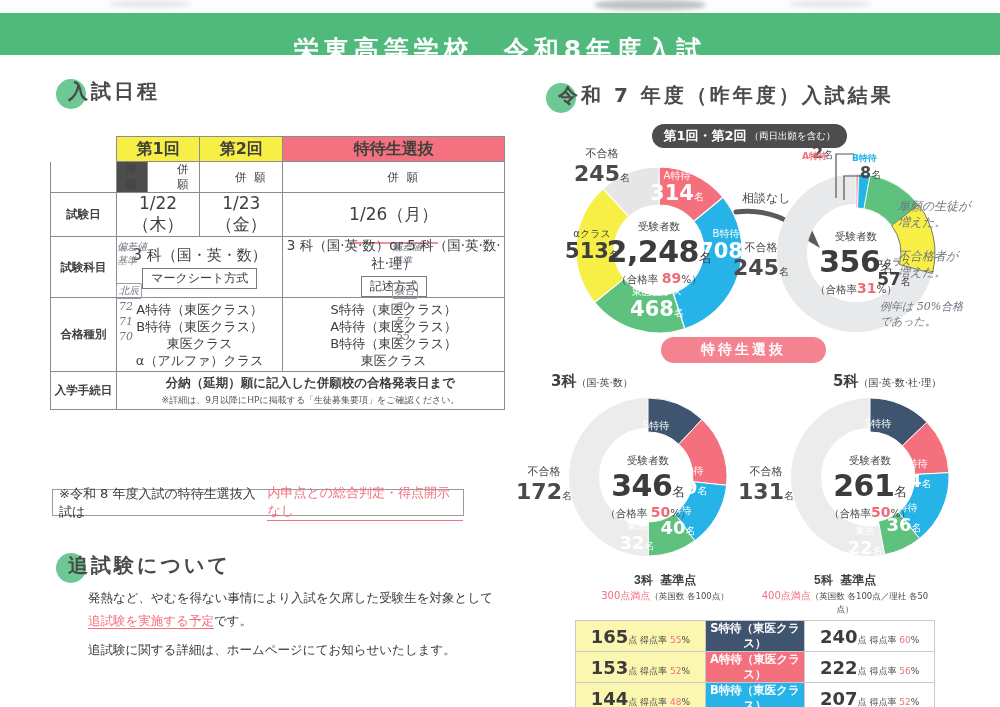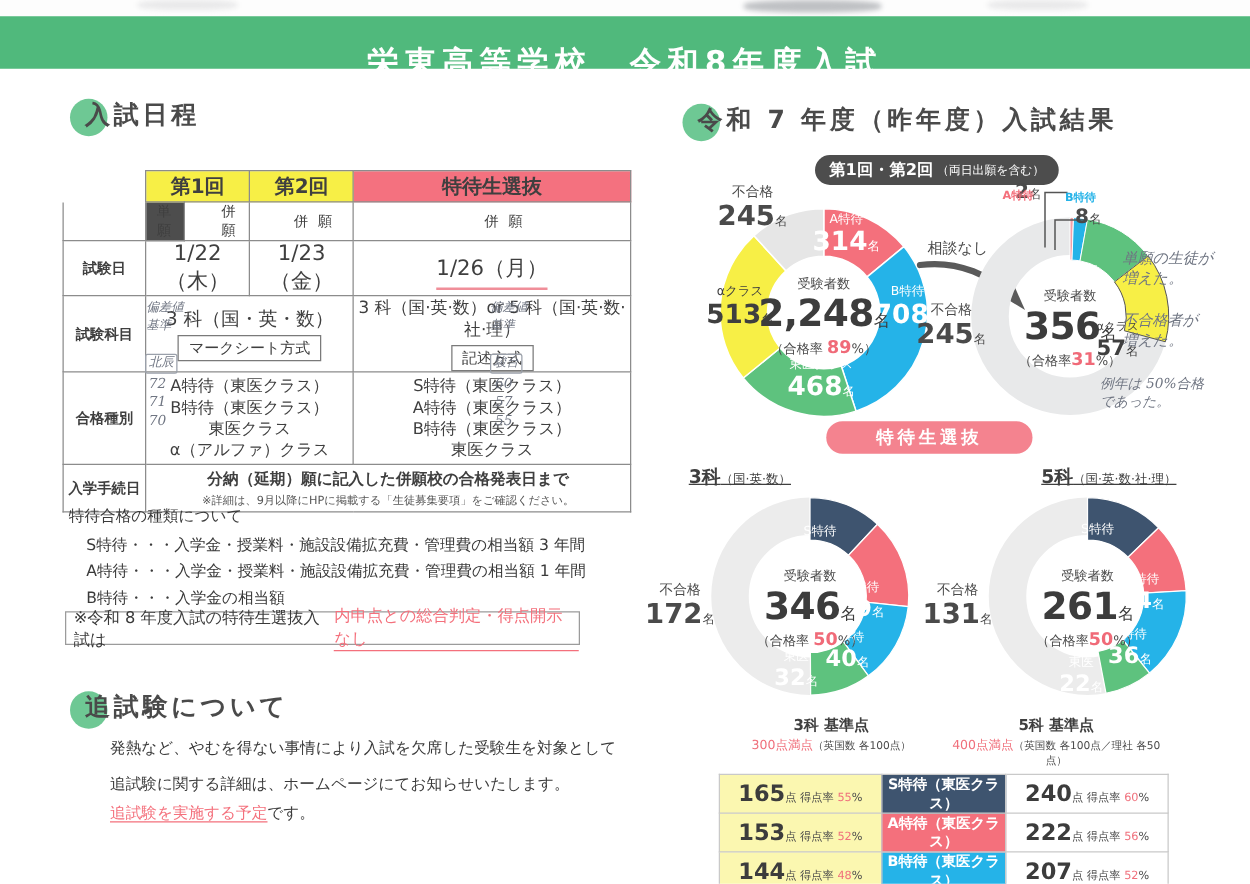--- a/index.html
+++ b/index.html
@@ -38,21 +38,21 @@
   
   .sched { position: absolute; left: 50px; top: 136px; width: 455px;
            border-collapse: collapse; font-size: 11.5px; }
   .sched td, .sched th { border: 1px solid #8c8c8c; text-align: center; color:#3f3f3f; }
   .th-yellow { background: #f7ef46; font-size: 16px; font-weight: bold; height: 25px; }
   .th-pink   { background: #f4717f; color: #fff; font-size: 16px; font-weight: bold; }
   .sub-dark  { background: #4d4d4d; color: #fff; font-size: 11.5px; height: 20px; letter-spacing:2px;}
   .sub-plain { background: #fff; font-size: 11.5px; height: 20px; letter-spacing:2px;padding-left:20px;}
   .rowlabel  { width: 66px; font-size: 11.5px; font-weight: bold; }
   .date-cell { font-size: 17px; height: 34px; }
-  .date-under { border-bottom: 2px solid #f08e99; padding-bottom: 5px; }
+  .date-under { border-bottom: 2px solid #f08e99; padding-bottom: 18px; }
   .subj-cell { height: 48px; position: relative; }
   .subj-main { font-size: 15px; }
   .boxed { display:inline-block; border:1px solid #7a7a7a; padding: 1px 8px; font-size: 12px; margin-top: 3px;}
   .kinds-cell { height: 74px; text-align:center; font-size: 13px; line-height: 17px; position: relative;}
   .proc-cell { height: 38px; font-size: 12.5px; font-weight:bold;}
   .proc-cell .note { font-size: 9px; font-weight: normal; display:block; margin-top:2px; color:#555;text-align:center;}
 
   
   .hw { font-family: "DejaVu Serif", "Liberation Serif", serif; color: #6f7582;
         font-style: italic; position: absolute; white-space: pre-line; line-height: 1.35; }
@@ -92,28 +92,28 @@
   .center-lab .big { font-size: 30px; font-weight: bold; color: #3c3c3c; letter-spacing: -0.5px;}
   .center-lab .big small { font-size: 13px; font-weight: normal; }
   .center-lab .rate { font-size: 10.5px; color: #4a4a4a; display:block; margin-top:1px;}
   .center-lab .rate b { color: #f06a78; font-size: 14px; }
 
   .outside-lab { position: absolute; text-align: center; color: #4a4a4a; }
   .outside-lab .nm { font-size: 11px; display: block; }
   .outside-lab .vl { font-size: 22px; font-weight: bold; }
   .outside-lab .vl small { font-size: 10px; font-weight: normal; }
 
-  .chart-title { position: absolute; font-size: 15px; font-weight: bold; color: #3f3f3f; text-decoration: underline; }
+  .chart-title { position: absolute; font-size: 15px; font-weight: bold; color: #3f3f3f; }
   .chart-title small { font-size: 10px; font-weight: normal; }
 
   
   .score-wrap { position: absolute; top: 572px; left: 575px; width: 360px; }
   .score-head { display: flex; justify-content: space-between; text-align:center; }
   .score-head > div { width: 50%; }
-  .score-head .h1 { font-size: 12px; font-weight: bold; color:#3f3f3f; }
+  .score-head .h1 { font-size: 12px; font-weight: bold; color:#3f3f3f;font-family:Liberation Mono, monospace; }
   .score-head .h2 { font-size: 10px; color: #f0707c; }
   .score-head .h2 small { color: #4a4a4a; font-size: 8.5px;}
   .score-table { border-collapse: collapse; width: 360px; margin-top: 4px; }
   .score-table td { border: 1px solid #c9c9c9; height: 25px; text-align: center; }
   .sc-left { background: #fbf7b0; width: 130px; font-size: 18px; font-weight: bold; color:#3c3c3c;}
   .sc-left small { font-size: 9px; font-weight: normal; color: #4a4a4a;}
   .sc-left small b { color: #f0707c; font-weight: normal; }
   .sc-mid { width: 100px; font-size: 11.5px; font-weight: bold; color: #fff; }
   .sc-right { width: 130px; font-size: 18px; font-weight: bold; color: #3c3c3c;}
   .sc-right small { font-size: 9px; font-weight: normal; color:#4a4a4a;}
@@ -206,42 +206,36 @@
 基準</div>
   <div class="hw hw-box" style="left:116px; top:283px; font-size:10px;">北辰</div>
   <div class="hw hw-box" style="left:392px; top:283px; font-size:10px;">駿台</div>
   <div class="hw" style="left:119px; top:300px; font-size:11px;">72</div>
   <div class="hw" style="left:119px; top:315px; font-size:11px;">71</div>
   <div class="hw" style="left:119px; top:330px; font-size:11px;font-style:italic;">70</div>
   <div class="hw" style="left:396px; top:300px; font-size:11px;">60</div>
   <div class="hw" style="left:396px; top:315px; font-size:11px;">57</div>
   <div class="hw" style="left:396px; top:330px; font-size:11px;">55</div>
 
-  <div class="notes">
-    <div class="ttl">特待合格の種類について</div>
-    <div class="ind">S特待・・・入学金・授業料・施設設備拡充費・管理費の相当額 3 年間</div>
-    <div class="ind">A特待・・・入学金・授業料・施設設備拡充費・管理費の相当額 1 年間</div>
-    <div class="ind">B特待・・・入学金の相当額</div>
-  </div>
 
   <div class="redbox">
     <span>※令和 8 年度入試の特待生選抜入試は</span>
     <span class="red-u">内申点との総合判定・得点開示なし</span>
   </div>
 
   <div class="sec-head" style="left:62px; top:552px;">
     <span class="sec-dot"></span>
     <span class="sec-text">追試験について</span>
   </div>
   <div class="retest">
     <div>発熱など、やむを得ない事情により入試を欠席した受験生を対象として</div>
-    <div style="margin-top:6px;">追試験に関する詳細は、ホームページにてお知らせいたします。</div>
     <div>
       <span class="red-u">追試験を実施する予定</span><span>です。</span>
     </div>
+    <div style="margin-top:6px;">追試験に関する詳細は、ホームページにてお知らせいたします。</div>
   </div>
 
   <div class="sec-head" style="left:552px; top:82px;">
     <span class="sec-dot"></span>
     <span class="sec-text">令和 7 年度（昨年度）入試結果</span>
   </div>
 
   <div class="pill pill-dark" style="left:652px; top:124px; width:195px; height:24px;">
     <span style="font-size:13px;font-weight:bold;">第1回・第2回</span>
     <span style="font-size:9.5px;margin-left:3px;">（両日出願を含む）</span>

